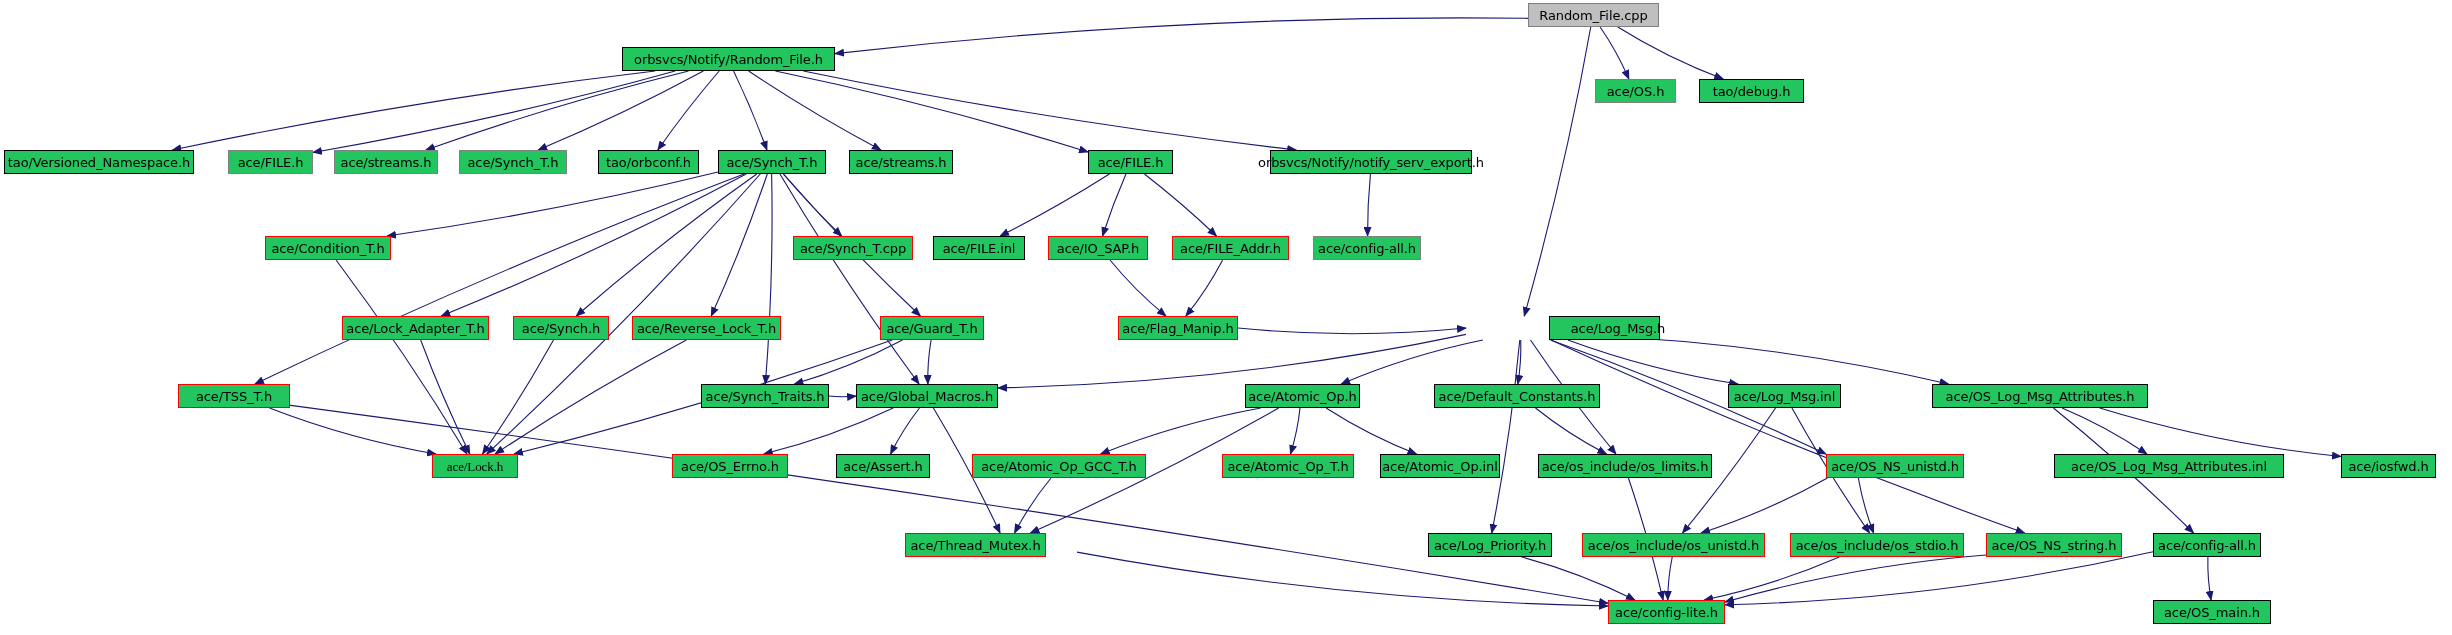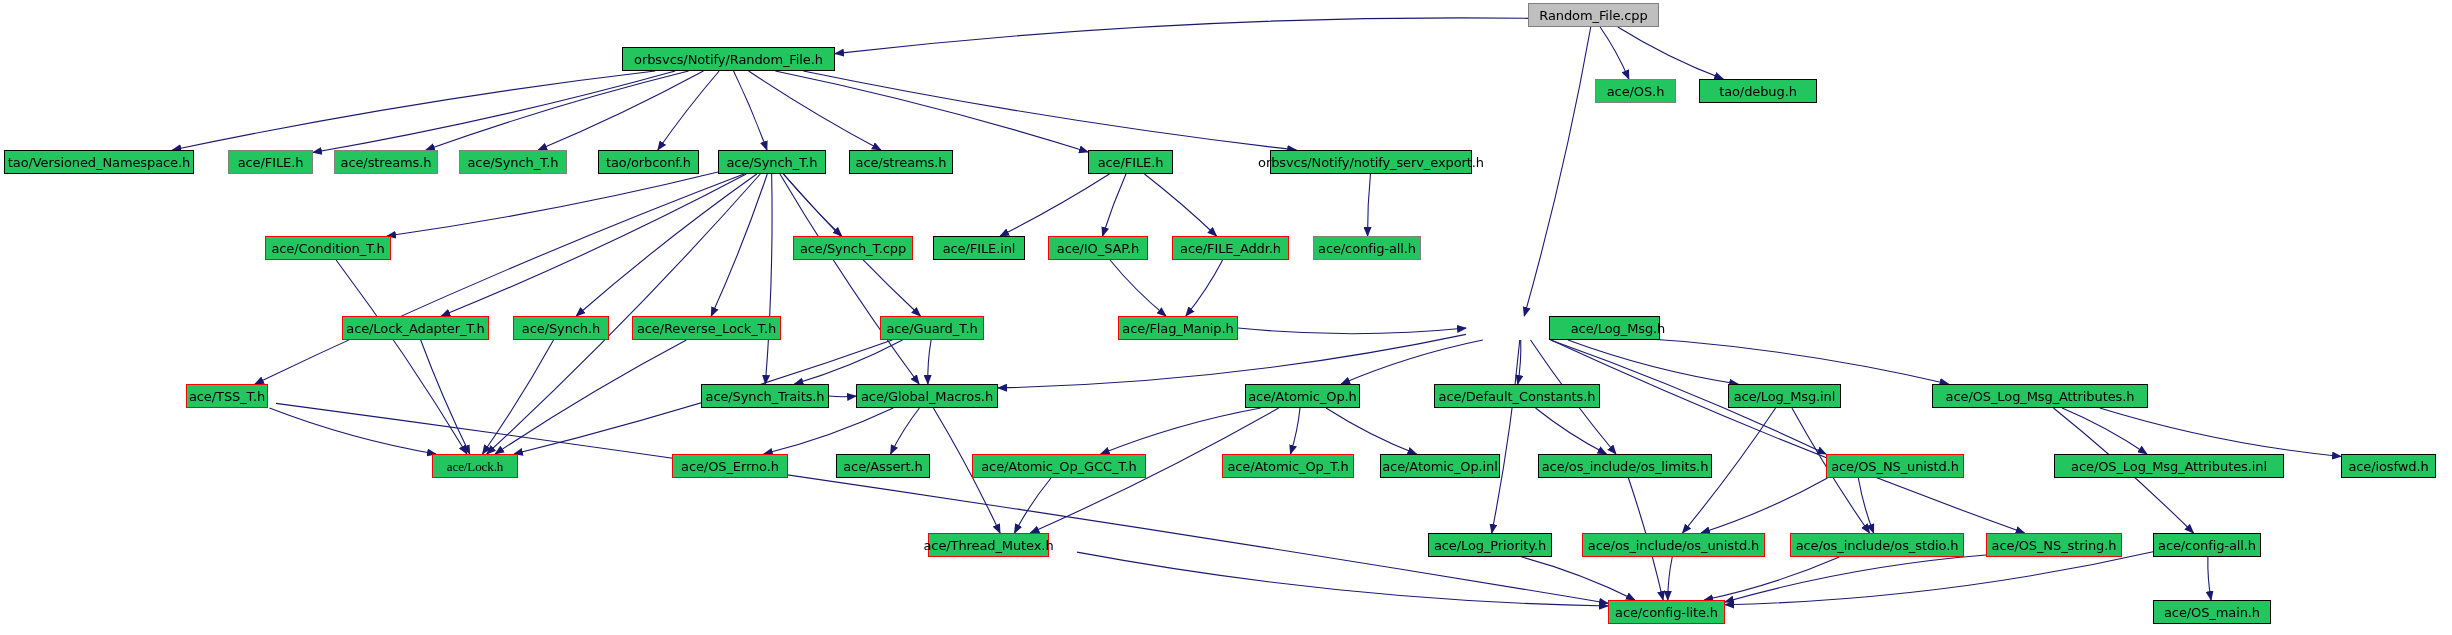--- a/index.html
+++ b/index.html
@@ -115,21 +115,21 @@
       <path d="M1521.6119402985075,557 Q1580.4,572.8361940298507 1634.8880597014925,600" fill="none" stroke="#191970" stroke-width="1.1" marker-end="url(#ah)"></path>
       <path d="M1672.2462686567164,557 Q1667.85,578.2753731343283 1667.7537313432836,600" fill="none" stroke="#191970" stroke-width="1.1" marker-end="url(#ah)"></path>
       <path d="M1839.2985074626865,557 Q1773.9,585.2548507462686 1704.2014925373135,600" fill="none" stroke="#191970" stroke-width="1.1" marker-end="url(#ah)"></path>
       <path d="M1986,555 Q1853.15,565.45 1725,602" fill="none" stroke="#191970" stroke-width="1.1" marker-end="url(#ah)"></path>
       <path d="M2153,551.6938020351527 Q1941.6527289546716,599.6210915818687 1725,604.7483811285847" fill="none" stroke="#191970" stroke-width="1.1" marker-end="url(#ah)"></path>
       <path d="M2207.89552238806,557 Q2207.35,578.6604477611941 2211.10447761194,600" fill="none" stroke="#191970" stroke-width="1.1" marker-end="url(#ah)"></path>
     </svg>
   <div id="nodes">
       <div class="node root" style="left: 1528px; top: 3px; width: 131px;">Random_File.cpp</div>
       <div class="node " style="left: 1595px; top: 79px; width: 81px;">ace/OS.h</div>
-      <div class="node black" style="left: 1699px; top: 79px; width: 118px; text-align: center;">tao/debug.h</div>
+      <div class="node black" style="left: 1699px; top: 79px; width: 105px; text-align: center;">tao/debug.h</div>
       <div class="node black" style="left: 622px; top: 47px; width: 213px;">orbsvcs/Notify/Random_File.h</div>
       <div class="node black" style="left: 4px; top: 150px; width: 190px;">tao/Versioned_Namespace.h</div>
       <div class="node " style="left: 228px; top: 150px; width: 85px;">ace/FILE.h</div>
       <div class="node " style="left: 334px; top: 150px; width: 104px;">ace/streams.h</div>
       <div class="node " style="left: 459px; top: 150px; width: 108px;">ace/Synch_T.h</div>
       <div class="node black" style="left: 598px; top: 150px; width: 101px;">tao/orbconf.h</div>
       <div class="node black" style="left: 718px; top: 150px; width: 108px;">ace/Synch_T.h</div>
       <div class="node black" style="left: 849px; top: 150px; width: 104px;">ace/streams.h</div>
       <div class="node black" style="left: 1088px; top: 150px; width: 85px;">ace/FILE.h</div>
       <div class="node black" style="left: 1270px; top: 150px; width: 202px;">orbsvcs/Notify/notify_serv_export.h</div>
@@ -138,38 +138,38 @@
       <div class="node black" style="left: 933px; top: 236px; width: 92px;">ace/FILE.inl</div>
       <div class="node red" style="left: 1048px; top: 236px; width: 100px;">ace/IO_SAP.h</div>
       <div class="node red" style="left: 1172px; top: 236px; width: 117px;">ace/FILE_Addr.h</div>
       <div class="node " style="left: 1313px; top: 236px; width: 108px;">ace/config-all.h</div>
       <div class="node red" style="left: 342px; top: 316px; width: 147px;">ace/Lock_Adapter_T.h</div>
       <div class="node red" style="left: 513px; top: 316px; width: 96px;">ace/Synch.h</div>
       <div class="node red" style="left: 632px; top: 316px; width: 149px;">ace/Reverse_Lock_T.h</div>
       <div class="node red" style="left: 880px; top: 316px; width: 104px;">ace/Guard_T.h</div>
       <div class="node red" style="left: 1118px; top: 316px; width: 120px;">ace/Flag_Manip.h</div>
       <div class="node black" style="left: 1549px; top: 316px; width: 111px; padding-left: 32px;">ace/Log_Msg.h</div>
-      <div class="node red" style="left: 186px; top: 384px; width: 82px;">ace/TSS_T.h</div>
+      <div class="node red" style="left: 178px; top: 384px; width: 112px;">ace/TSS_T.h</div>
       <div class="node black" style="left: 701px; top: 384px; width: 128px;">ace/Synch_Traits.h</div>
       <div class="node black" style="left: 856px; top: 384px; width: 142px;">ace/Global_Macros.h</div>
       <div class="node black" style="left: 1245px; top: 384px; width: 115px;">ace/Atomic_Op.h</div>
       <div class="node black" style="left: 1434px; top: 384px; width: 166px;">ace/Default_Constants.h</div>
       <div class="node black" style="left: 1728px; top: 384px; width: 113px;">ace/Log_Msg.inl</div>
       <div class="node black" style="left: 1932px; top: 384px; width: 216px;">ace/OS_Log_Msg_Attributes.h</div>
       <div class="node red" style="left: 432px; top: 454px; width: 86px; font-family: Liberation Serif, serif;">ace/Lock.h</div>
       <div class="node red" style="left: 672px; top: 454px; width: 116px;">ace/OS_Errno.h</div>
       <div class="node black" style="left: 836px; top: 454px; width: 94px;">ace/Assert.h</div>
       <div class="node red" style="left: 972px; top: 454px; width: 174px;">ace/Atomic_Op_GCC_T.h</div>
       <div class="node red" style="left: 1222px; top: 454px; width: 132px;">ace/Atomic_Op_T.h</div>
       <div class="node black" style="left: 1380px; top: 454px; width: 120px;">ace/Atomic_Op.inl</div>
       <div class="node black" style="left: 1538px; top: 454px; width: 174px;">ace/os_include/os_limits.h</div>
       <div class="node red" style="left: 1786px; top: 454px; width: 138px; margin-left: 40px;">ace/OS_NS_unistd.h</div>
       <div class="node black" style="left: 2054px; top: 454px; width: 230px;">ace/OS_Log_Msg_Attributes.inl</div>
       <div class="node black" style="left: 2341px; top: 454px; width: 95px;">ace/iosfwd.h</div>
-      <div class="node red" style="left: 928px; top: 533px; width: 121px;">ace/Thread_Mutex.h</div>
+      <div class="node red" style="left: 905px; top: 533px; width: 141px;">ace/Thread_Mutex.h</div>
       <div class="node black" style="left: 1428px; top: 533px; width: 124px;">ace/Log_Priority.h</div>
       <div class="node red" style="left: 1582px; top: 533px; width: 183px;">ace/os_include/os_unistd.h</div>
       <div class="node red" style="left: 1790px; top: 533px; width: 174px;">ace/os_include/os_stdio.h</div>
       <div class="node red" style="left: 1986px; top: 533px; width: 136px;">ace/OS_NS_string.h</div>
       <div class="node black" style="left: 2153px; top: 533px; width: 108px;">ace/config-all.h</div>
       <div class="node red" style="left: 1608px; top: 600px; width: 117px;">ace/config-lite.h</div>
       <div class="node black" style="left: 2153px; top: 600px; width: 118px;">ace/OS_main.h</div>
     </div>
 </div>
 

